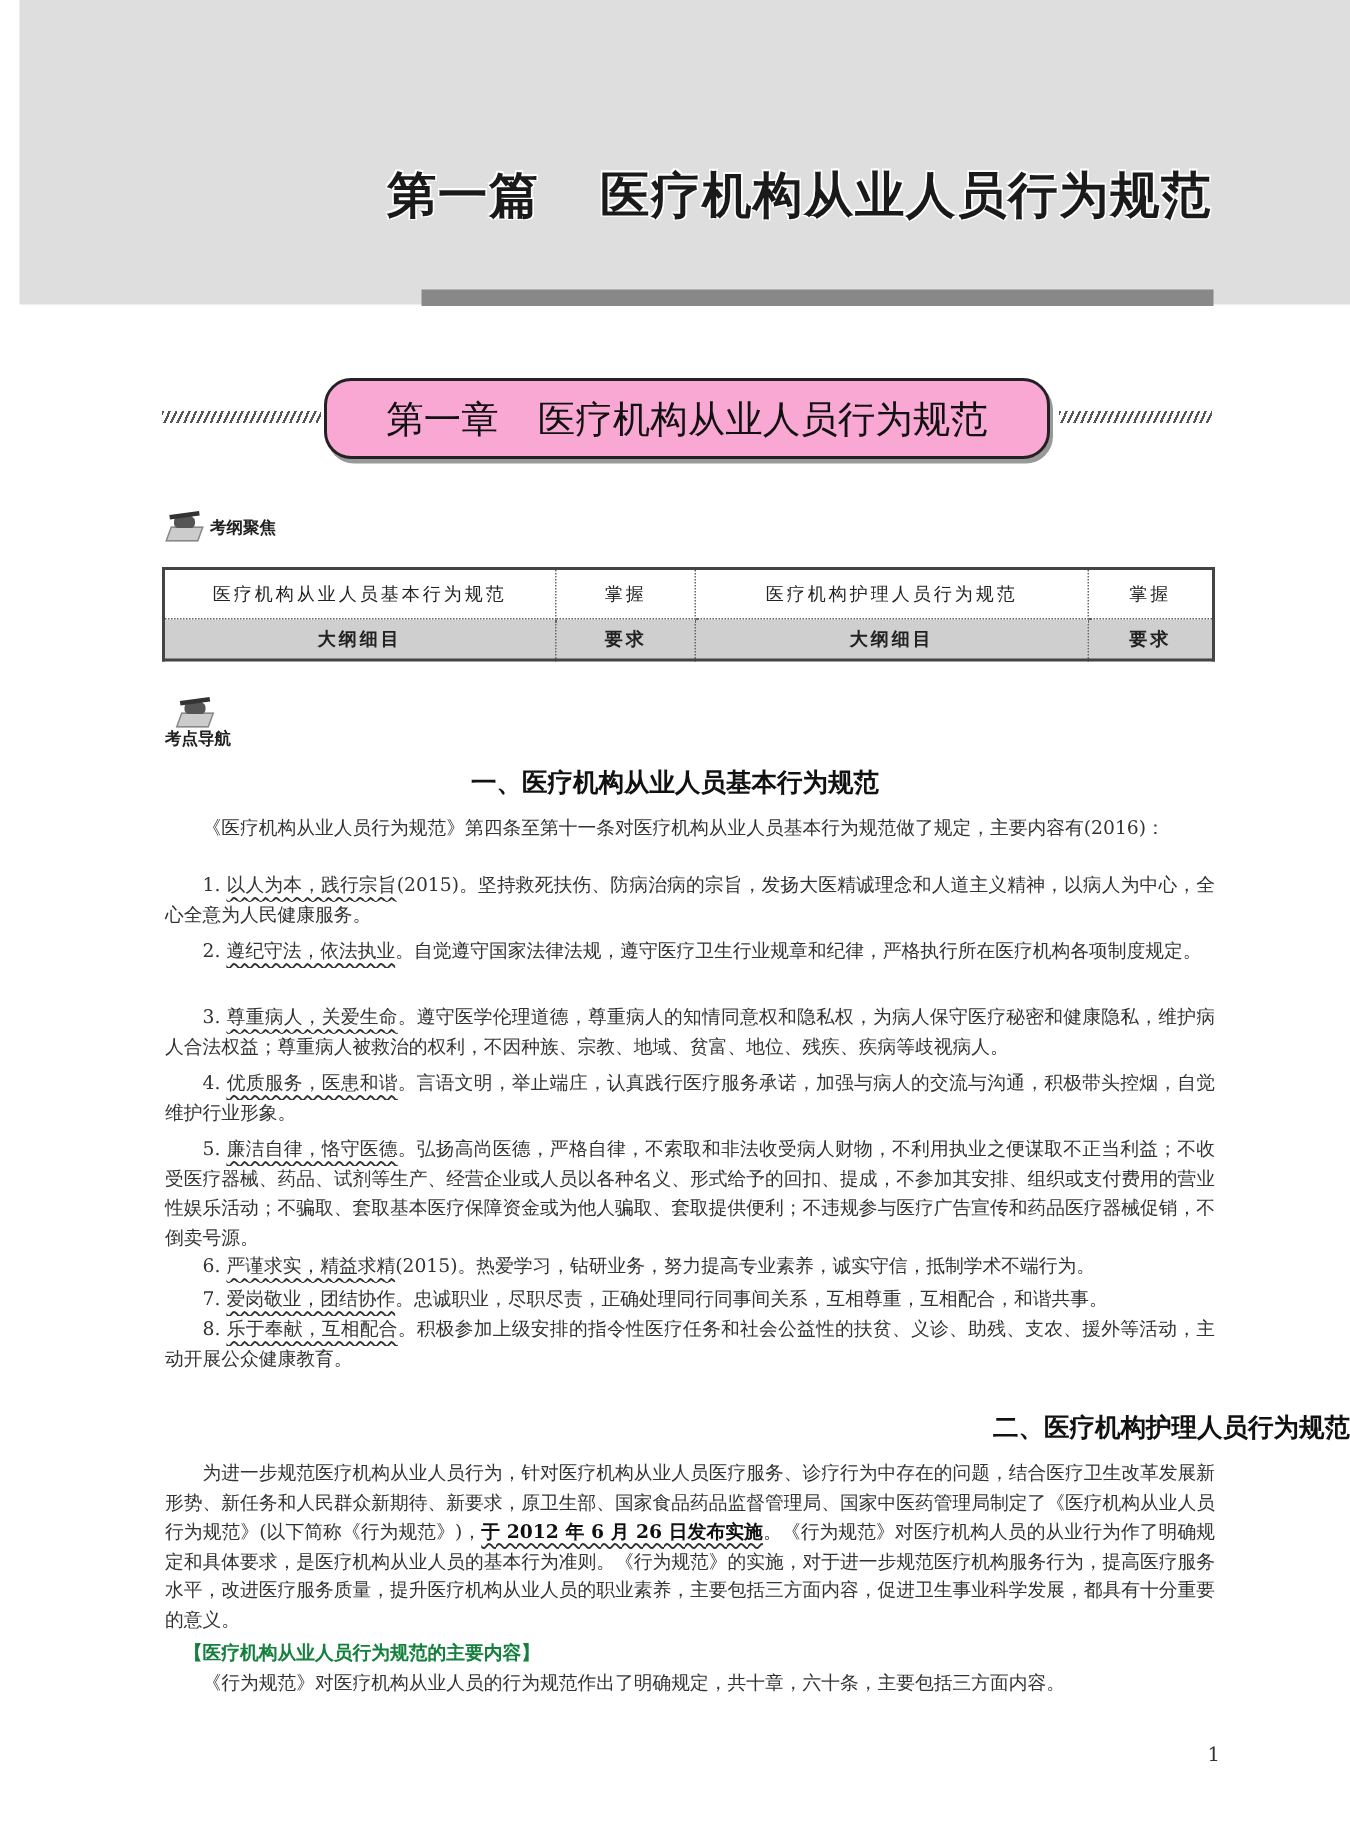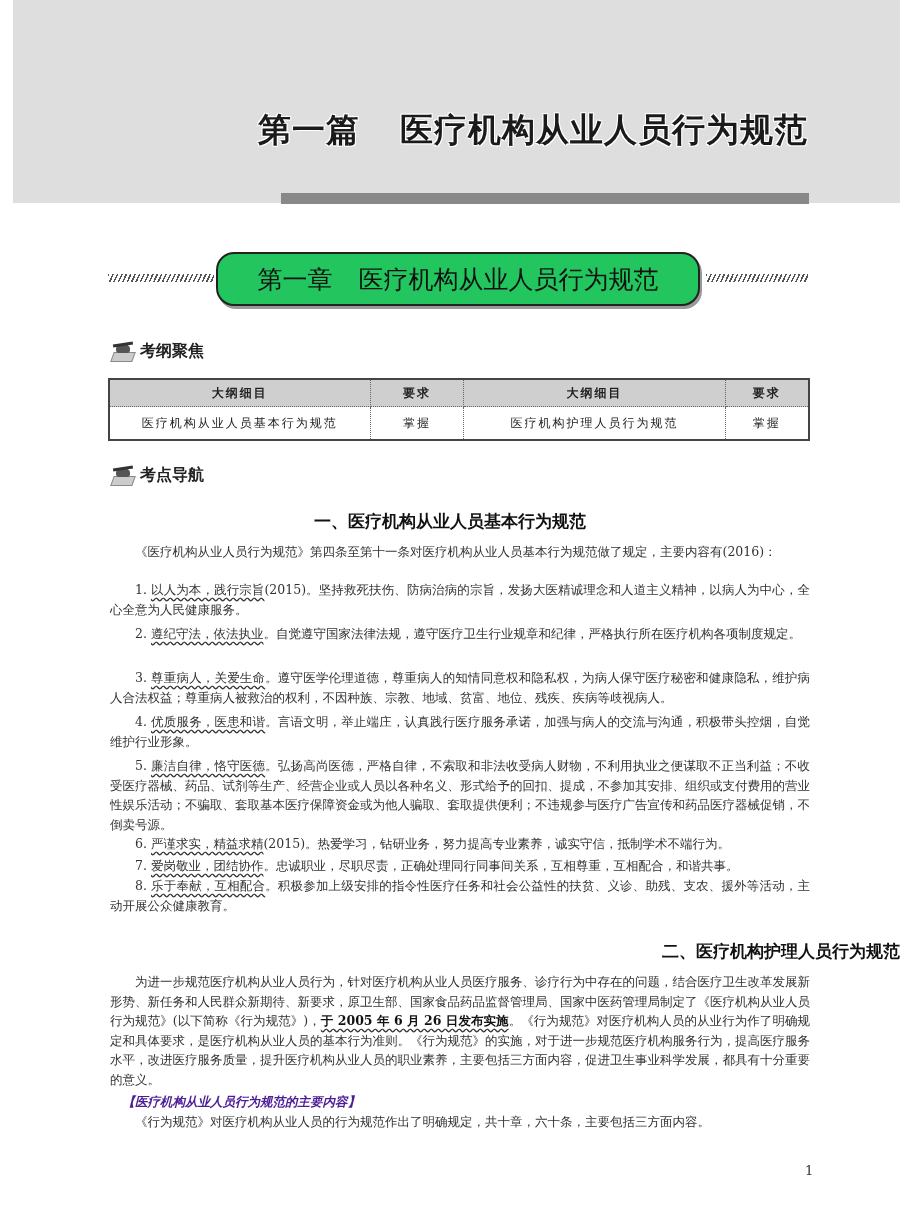--- a/index.html
+++ b/index.html
@@ -24,29 +24,29 @@
     position: absolute; left: 108px; top: 252px; width: 700px; height: 54px;
   }
   .hatch {
     position: absolute; top: 22px; height: 8px;
     background: repeating-linear-gradient(115deg, #555 0 1.5px, transparent 1.5px 4px);
   }
   .hatch.left { left: 0; width: 106px; }
   .hatch.right { right: 0; width: 102px; }
   .chapter-box {
     position: absolute; left: 108px; top: 0; width: 480px; height: 50px;
-    border: 2px solid #222; border-radius: 18px; background: #22c55e;
+    border: 2px solid #222; border-radius: 18px; background: #f9a8d4;
     box-shadow: 2px 3px 0 #999;
     display: flex; align-items: center; justify-content: center;
     font-family: "DejaVu Sans", "Liberation Sans", sans-serif; font-size: 25px; color: #111;
   }
   .chapter-box .num { margin-right: 26px; }
   .section-head {
     position: absolute; left: 110px; display: flex; align-items: center;
-    font-family: "DejaVu Sans", "Liberation Sans", sans-serif; font-weight: bold; font-size: 16px; color: #222;
+    font-family: "DejaVu Sans", "Liberation Sans", sans-serif; font-weight: bold; font-size: 11px; color: #222;
   }
   .cap-icon { width: 26px; height: 20px; margin-right: 4px; position: relative; }
   .cap-icon .book { position: absolute; left: 2px; top: 10px; width: 20px; height: 8px; background: #ccc; border: 1px solid #888; transform: skewX(-20deg); }
   .cap-icon .cap { position: absolute; left: 6px; top: 2px; width: 14px; height: 9px; background: #555; border-radius: 50% 50% 3px 3px; }
   .cap-icon .board { position: absolute; left: 3px; top: 1px; width: 20px; height: 3px; background: #333; transform: rotate(-8deg); }
   table.outline {
     position: absolute; left: 108px; top: 378px; width: 702px; border-collapse: collapse;
     border: 2px solid #444; font-size: 12px;
   }
   table.outline td, table.outline th {
@@ -57,21 +57,21 @@
   .h2 {
     position: absolute; left: 0; width: 900px; text-align: center;
     font-family: "DejaVu Sans", "Liberation Sans", sans-serif; font-weight: bold; font-size: 17px; color: #111;
   }
   .para {
     position: absolute; left: 110px; width: 700px; font-size: 12.5px; line-height: 19.5px; color: #333;
     text-indent: 2em; text-align: justify;
   }
   .wavy { text-decoration: underline wavy #333; text-underline-offset: 3px; }
   .bold { font-weight: bold; color: #111; }
-  .subhead { font-family: "DejaVu Sans", "Liberation Sans", sans-serif; font-weight: bold; font-size: 12.5px; color: #4c1d95; font-style: italic; }
+  .subhead { font-family: "DejaVu Sans", "Liberation Sans", sans-serif; font-weight: bold; font-size: 12.5px; color: #15803d; }
   .page-num { position: absolute; left: 805px; top: 1163px; font-size: 13px; color: #333; }
 </style>
 </head>
 <body>
 
 <div class="banner"></div>
 <div class="part-title">
   <div><span class="num">第一篇</span><span>医疗机构从业人员行为规范</span></div>
 </div>
 <div class="banner-bar"></div>
@@ -96,35 +96,35 @@
 
 <table class="outline">
   <colgroup>
       <col style="width:262px">
       <col style="width:94px">
       <col style="width:262px">
       <col style="width:84px">
     </colgroup>
   <tbody>
       <tr>
+    <td>医疗机构从业人员基本行为规范</td>
+    <td>掌握</td>
+    <td>医疗机构护理人员行为规范</td>
+    <td>掌握</td>
+  </tr>
+  <tr>
     <th>大纲细目</th>
     <th>要求</th>
     <th>大纲细目</th>
     <th>要求</th>
   </tr>
-  <tr>
-    <td>医疗机构从业人员基本行为规范</td>
-    <td>掌握</td>
-    <td>医疗机构护理人员行为规范</td>
-    <td>掌握</td>
-  </tr>
 </tbody>
   </table>
 
-<div class="section-head" style="top:465px;">
+<div class="section-head" style="top:465px;flex-direction:column;">
   <span class="cap-icon">
       <span class="book"></span>
       <span class="cap"></span>
       <span class="board"></span>
     </span>
   <span>考点导航</span>
 </div>
 
 <div class="h2" style="top:510px;">一、医疗机构从业人员基本行为规范</div>
 
@@ -136,19 +136,19 @@
     <div class="para" style="top: 668px;"><span style="margin-right: 4px;">3.</span><span class="wavy">尊重病人，关爱生命</span><span></span><span>。遵守医学伦理道德，尊重病人的知情同意权和隐私权，为病人保守医疗秘密和健康隐私，维护病人合法权益；尊重病人被救治的权利，不因种族、宗教、地域、贫富、地位、残疾、疾病等歧视病人。</span></div>
     <div class="para" style="top: 712px;"><span style="margin-right: 4px;">4.</span><span class="wavy">优质服务，医患和谐</span><span></span><span>。言语文明，举止端庄，认真践行医疗服务承诺，加强与病人的交流与沟通，积极带头控烟，自觉维护行业形象。</span></div>
     <div class="para" style="top: 756px;"><span style="margin-right: 4px;">5.</span><span class="wavy">廉洁自律，恪守医德</span><span></span><span>。弘扬高尚医德，严格自律，不索取和非法收受病人财物，不利用执业之便谋取不正当利益；不收受医疗器械、药品、试剂等生产、经营企业或人员以各种名义、形式给予的回扣、提成，不参加其安排、组织或支付费用的营业性娱乐活动；不骗取、套取基本医疗保障资金或为他人骗取、套取提供便利；不违规参与医疗广告宣传和药品医疗器械促销，不倒卖号源。</span></div>
     <div class="para" style="top: 834px;"><span style="margin-right: 4px;">6.</span><span class="wavy">严谨求实，精益求精</span><span>(2015)</span><span>。热爱学习，钻研业务，努力提高专业素养，诚实守信，抵制学术不端行为。</span></div>
     <div class="para" style="top: 856px;"><span style="margin-right: 4px;">7.</span><span class="wavy">爱岗敬业，团结协作</span><span></span><span>。忠诚职业，尽职尽责，正确处理同行同事间关系，互相尊重，互相配合，和谐共事。</span></div>
     <div class="para" style="top: 876px;"><span style="margin-right: 4px;">8.</span><span class="wavy">乐于奉献，互相配合</span><span></span><span>。积极参加上级安排的指令性医疗任务和社会公益性的扶贫、义诊、助残、支农、援外等活动，主动开展公众健康教育。</span></div>
   </div>
 
 <div class="h2" style="top:940px;text-align:right;">二、医疗机构护理人员行为规范</div>
 
-<div class="para" style="top:972px;"><span>为进一步规范医疗机构从业人员行为，针对医疗机构从业人员医疗服务、诊疗行为中存在的问题，结合医疗卫生改革发展新形势、新任务和人民群众新期待、新要求，原卫生部、国家食品药品监督管理局、国家中医药管理局制定了《医疗机构从业人员行为规范》(以下简称《行为规范》)，</span><span class="bold wavy">于 2005 年 6 月 26 日发布实施</span><span>。《行为规范》对医疗机构人员的从业行为作了明确规定和具体要求，是医疗机构从业人员的基本行为准则。《行为规范》的实施，对于进一步规范医疗机构服务行为，提高医疗服务水平，改进医疗服务质量，提升医疗机构从业人员的职业素养，主要包括三方面内容，促进卫生事业科学发展，都具有十分重要的意义。</span></div>
+<div class="para" style="top:972px;"><span>为进一步规范医疗机构从业人员行为，针对医疗机构从业人员医疗服务、诊疗行为中存在的问题，结合医疗卫生改革发展新形势、新任务和人民群众新期待、新要求，原卫生部、国家食品药品监督管理局、国家中医药管理局制定了《医疗机构从业人员行为规范》(以下简称《行为规范》)，</span><span class="bold wavy">于 2012 年 6 月 26 日发布实施</span><span>。《行为规范》对医疗机构人员的从业行为作了明确规定和具体要求，是医疗机构从业人员的基本行为准则。《行为规范》的实施，对于进一步规范医疗机构服务行为，提高医疗服务水平，改进医疗服务质量，提升医疗机构从业人员的职业素养，主要包括三方面内容，促进卫生事业科学发展，都具有十分重要的意义。</span></div>
 
 <div class="para" style="top:1092px; text-indent:1em;"><span class="subhead">【医疗机构从业人员行为规范的主要内容】</span></div>
 
 <div class="para" style="top:1112px;">《行为规范》对医疗机构从业人员的行为规范作出了明确规定，共十章，六十条，主要包括三方面内容。</div>
 
 <div class="page-num">1</div>
 
 </body></html>

